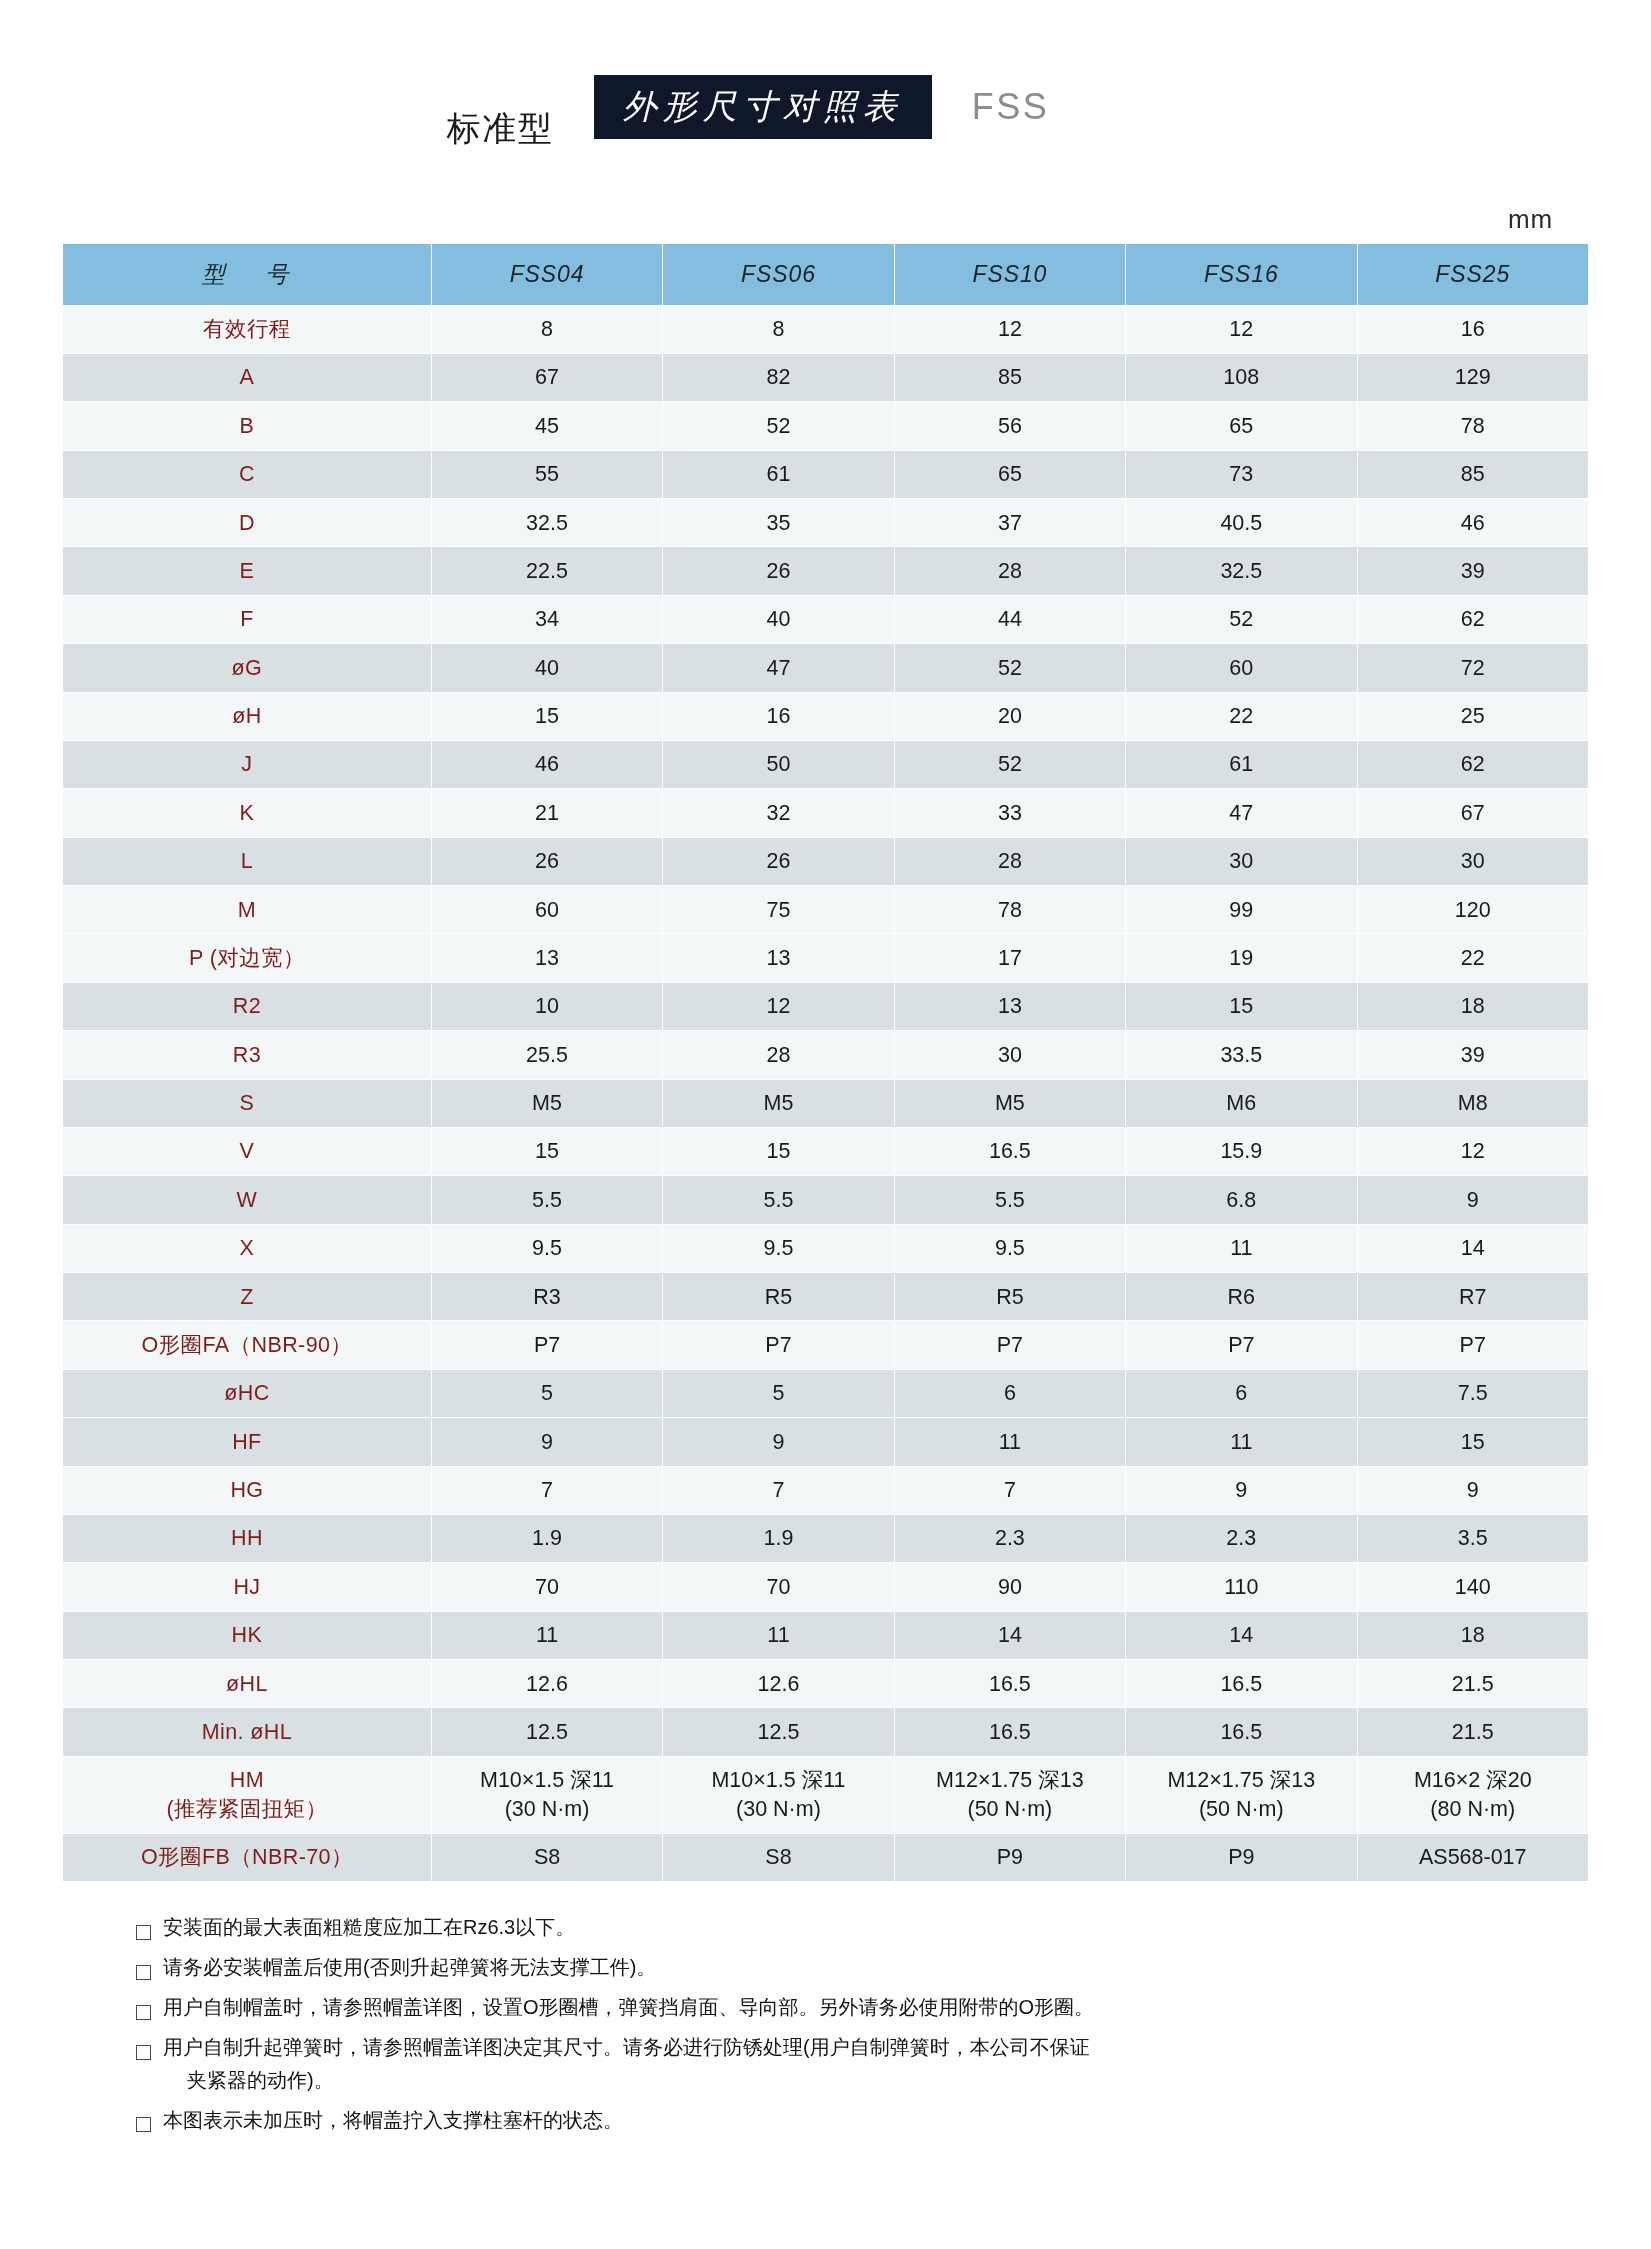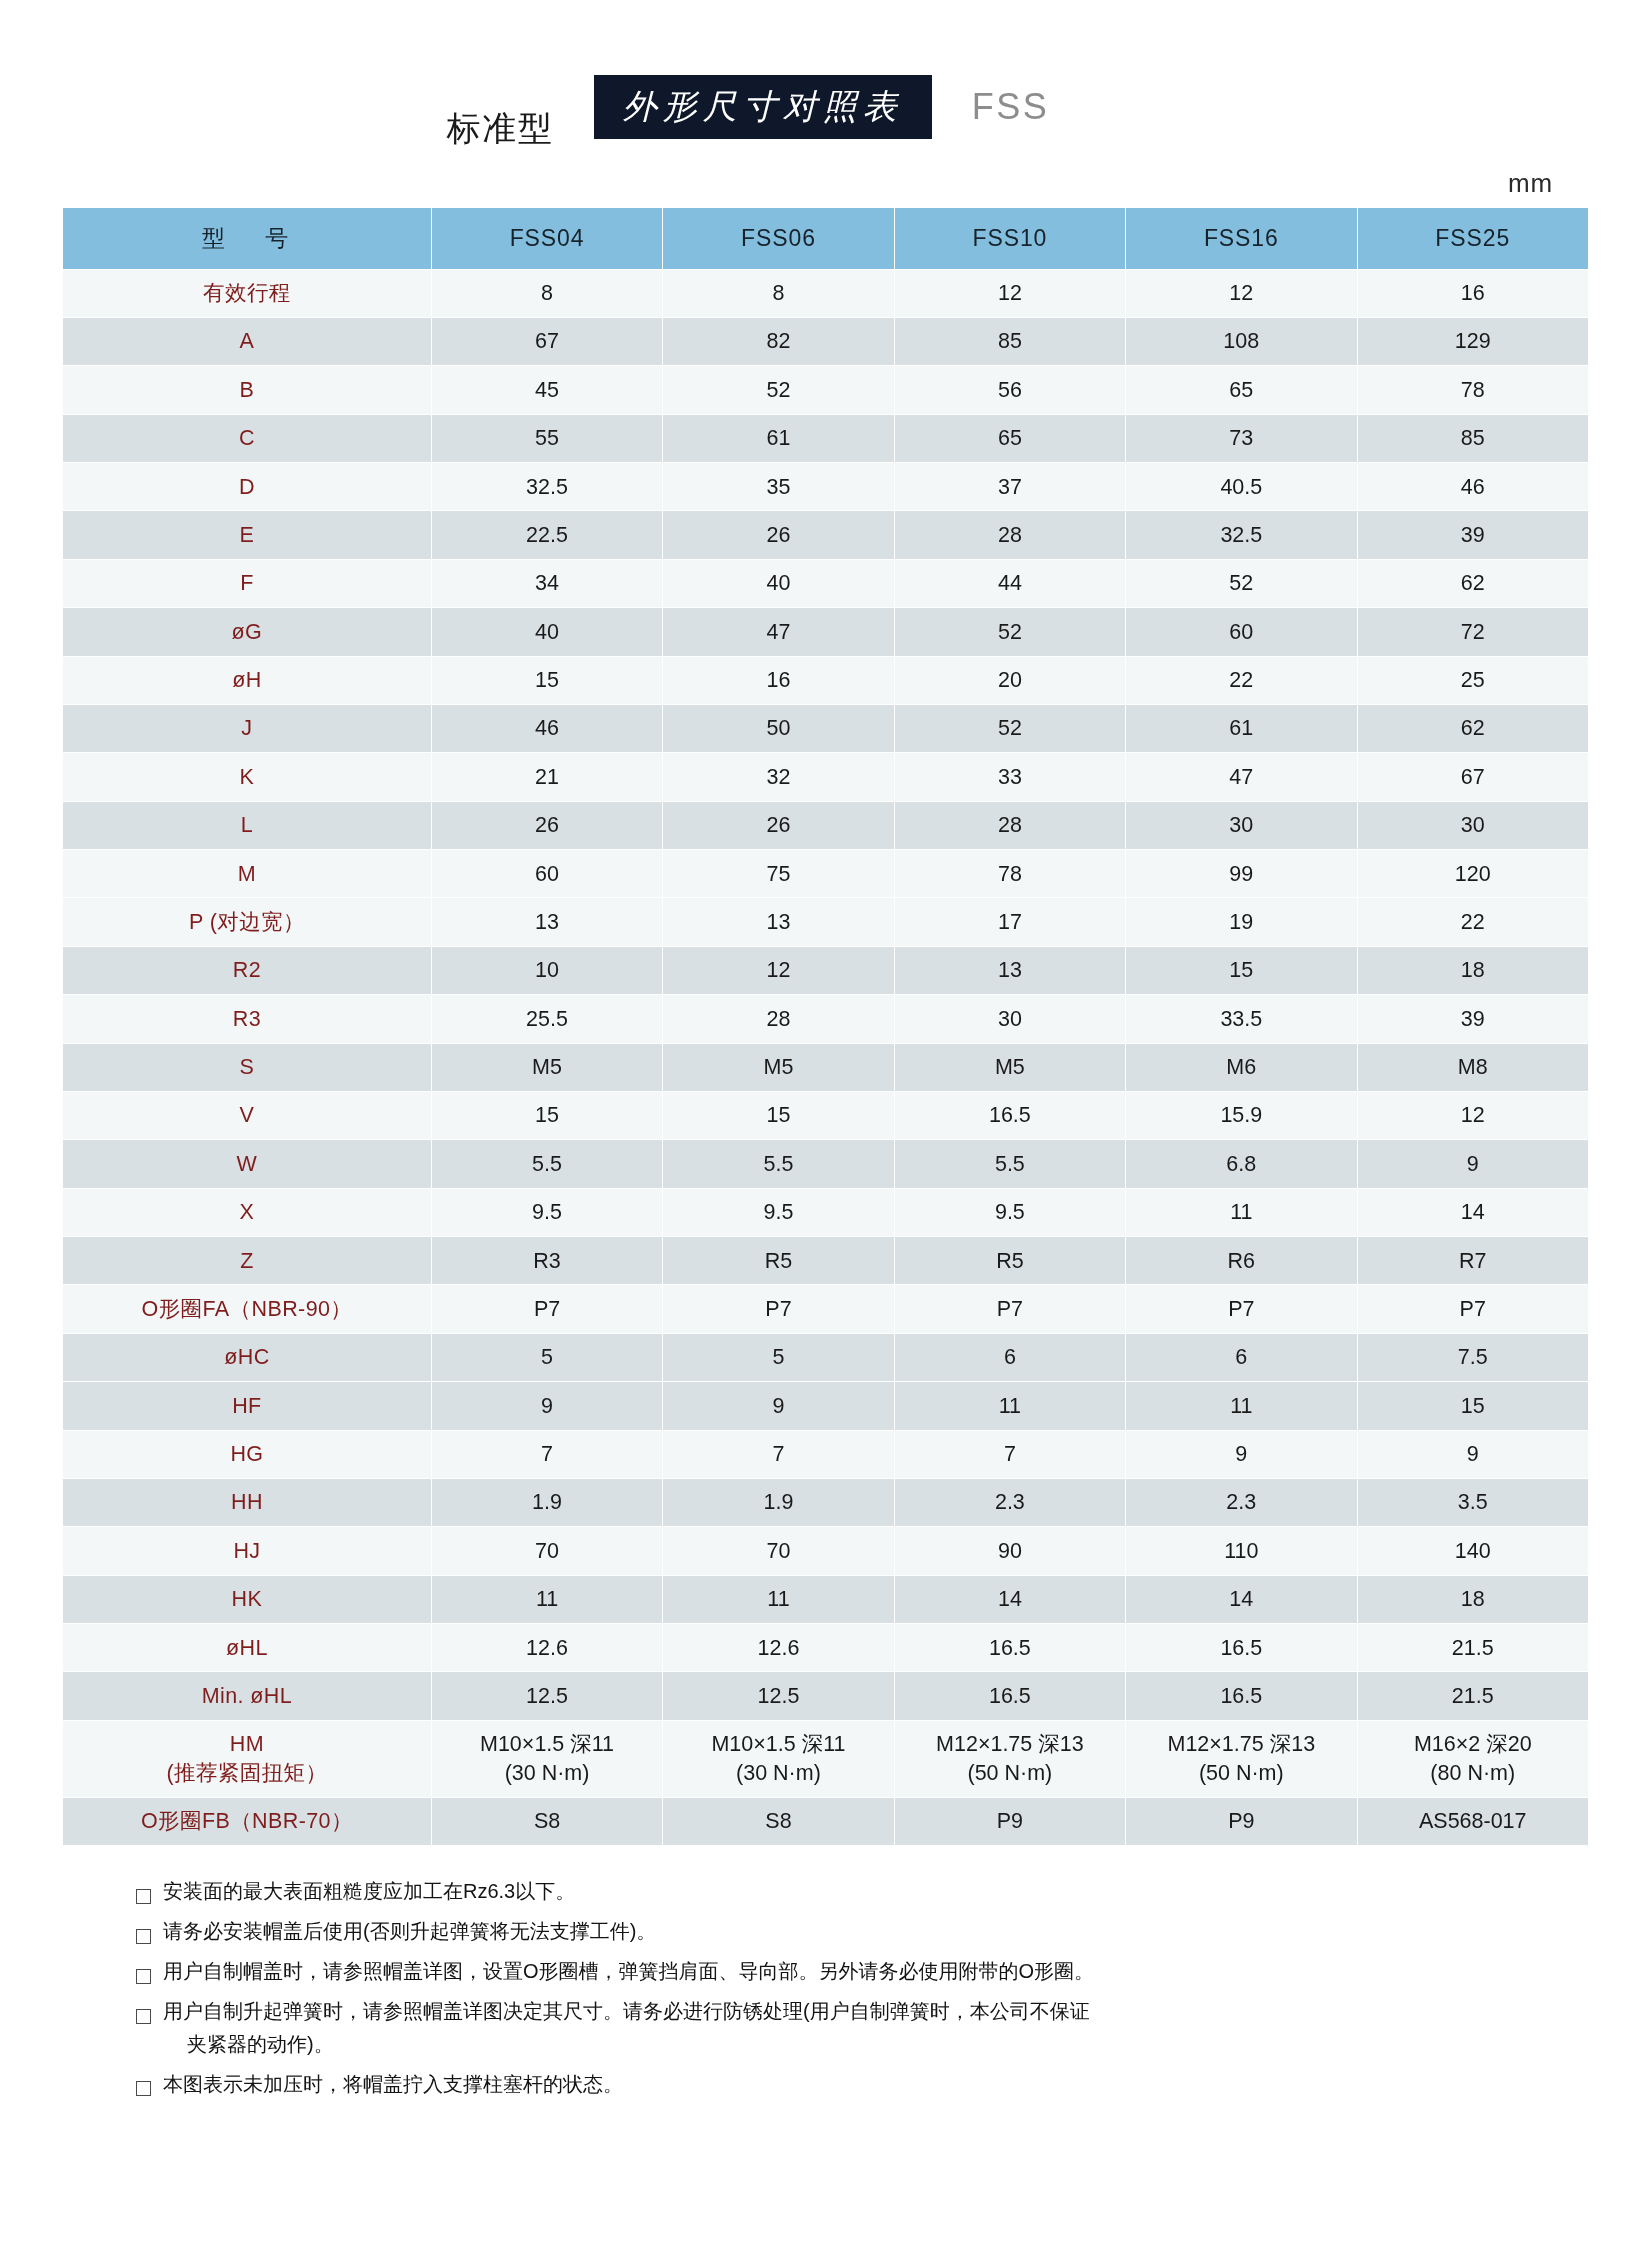--- a/index.html
+++ b/index.html
@@ -55,20 +55,21 @@
     color: #8d8d8d;
     white-space: nowrap;
   }
 
   
   .unit-row {
     display: flex;
     justify-content: flex-end;
     padding-right: 36px;
     margin-bottom: 8.6px;
+    margin-top: 36px;
   }
   .unit-label {
     font-size: 26px;
     color: #2b2b2b;
     letter-spacing: 0.9px;
   }
 
   
   table.spec {
     width: 100%;
@@ -88,20 +89,21 @@
     padding: 9.5px 5.2px;
     line-height: 1.32;
     white-space: nowrap;
   }
   table.spec thead th {
     background: #84bede;
     color: #17232b;
     font-size: 23px;
     padding: 14.6px 5.2px 15.5px 5.2px;
     letter-spacing: 0.9px;
+    font-style: italic;
   }
   table.spec thead th.model-head {
     letter-spacing: 8.6px;
     padding-left: 10.3px;
   }
   tr.band-a td { background: #f4f7f8; }
   tr.band-b td { background: #d9e0e3; }
 
   td.label-cell {
     color: #7f1d1d;

